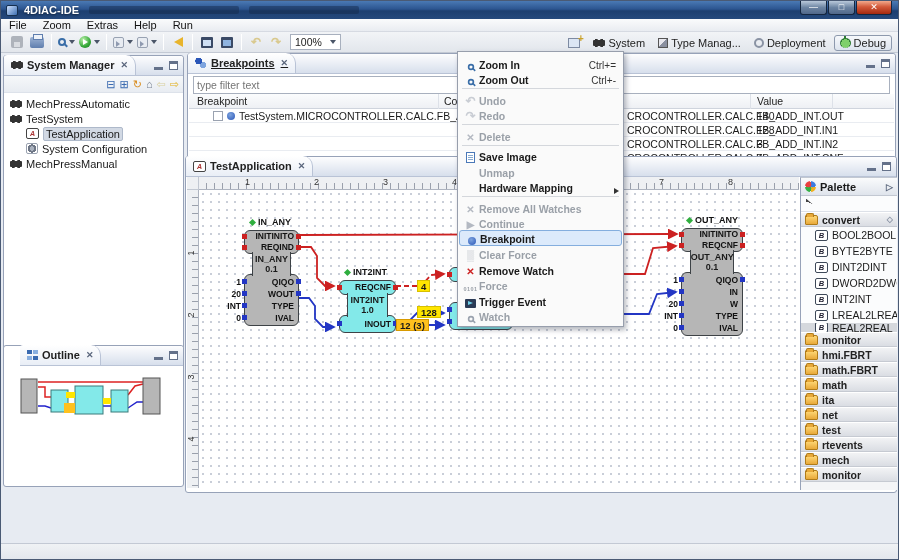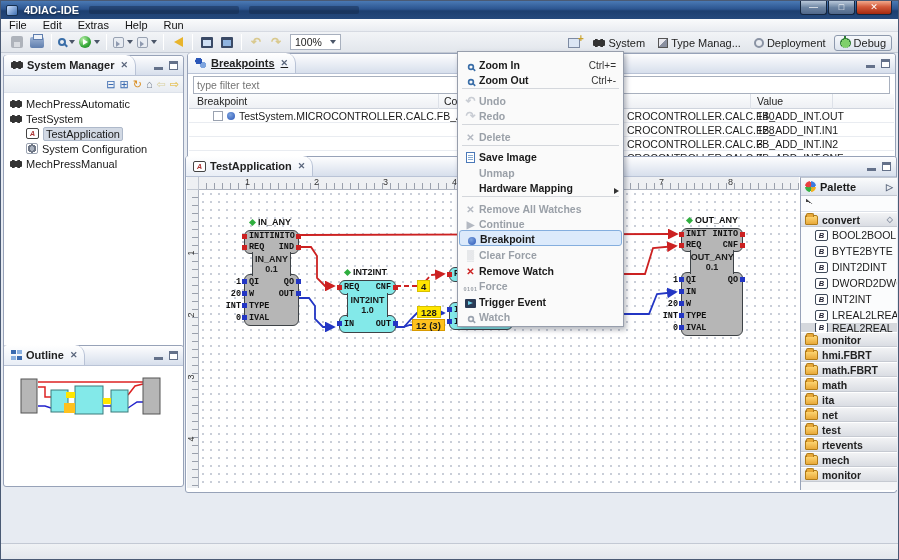--- a/index.html
+++ b/index.html
@@ -124,21 +124,21 @@
   .fb { position:absolute; z-index:2; font-family:"Liberation Sans",sans-serif; }
   .fbt { position:absolute; top:-13px; left:6px; white-space:nowrap; font-size:9px; font-weight:bold; color:#111; display:flex; gap:3px; align-items:center; }
   .flag { width:5px; height:5px; background:#2fae3e; transform:rotate(45deg); display:inline-block; }
   .sect { border:1px solid #3d4246; }
   .fb.gray .sect { background:#b6b6b6; }
   .fb.cyan .sect { background:#83e9e9; }
   .fb-top { border-radius:6px; position:relative; z-index:1; }
   .neck { width:72%; margin:-2px auto; border-top:none!important; border-bottom:none!important;
     position:relative; z-index:2; text-align:center; font-size:9px; font-weight:bold; padding:2px 0; }
   .fb-bot { border-radius:6px; position:relative; z-index:1; padding:1px 0; }
-  .fr { position:relative; display:flex; justify-content:space-between; align-items:center; height:11px; padding:0 4px;font-family:Liberation Mono, monospace; }
+  .fr { position:relative; display:flex; justify-content:flex-end; align-items:center; height:11px; padding:0 4px; }
   .fr.h12 { height:12px; }
   .fr b { font-size:8.5px; font-weight:bold; color:#111; line-height:1; }
   .pin { position:absolute; width:5px; height:5px; top:3px; }
   .pl { left:-3px; } .prr { right:-3px; }
   .pe { background:#cc2121; } .pd { background:#2336c4; }
   .extv { position:absolute; right:100%; margin-right:4px; font-size:8.5px; font-weight:bold; white-space:nowrap; }
   .vlabel { position:absolute; z-index:3; background:#ffe600; font-size:9.5px; font-weight:bold;
     padding:0 3px; height:12px; line-height:12px; border:1px solid #d8c000; }
   .vlabel.orange { background:#ffc11e; border-color:#d89a00; }
 
@@ -202,21 +202,21 @@
     <span class="redact" style="width:110px"></span>
     <div class="wbtns">
       <span class="wbtn">—</span>
       <span class="wbtn">□</span>
       <span class="wbtn close">✕</span>
     </div>
   </div>
 
   <div class="menubar">
     <span class="menu">File</span>
-    <span class="menu">Edit</span>
+    <span class="menu">Zoom</span>
     <span class="menu">Extras</span>
     <span class="menu">Help</span>
     <span class="menu">Run</span>
   </div>
 
   <div class="toolbar">
     <span style="width:6px"></span>
     <span class="tbtn">
         <i class="ic ic-save"></i>
       </span>
@@ -324,21 +324,21 @@
           <i class="ic-cfg"></i>
           <span class="lbl">System Configuration</span>
         </div>
       <div class="ti">
           <i class="ic ic-binoc"></i>
           <span class="lbl">MechPressManual</span>
         </div>
     </div>
   </div>
 
-  <div class="panel" style="left:2px; top:344px; width:181px; height:142px;">
+  <div class="panel" style="left:2px; top:344px; width:181px; height:142px;padding-left:16px;">
     <div class="tabbar">
       <div class="tab">
         <i class="ic ic-outline"></i>
         <span>Outline</span>
         <span class="tclose">✕</span>
       </div>
       <span class="mmb">
           <i class="b-min"></i>
           <i class="b-max"></i>
         </span>
@@ -650,21 +650,21 @@
           <div class="fr h12">
               <i class="pin pd pl"></i>
               <b class="extv">0</b>
               <b>IVAL</b>
             </div>
         </div>
       </div>
 
       <div class="vlabel" style="left:218px; top:90px;">4</div>
       <div class="vlabel" style="left:218px; top:116px;">128</div>
-      <div class="vlabel orange" style="left:213px; top:129px;">12 (3)</div>
+      <div class="vlabel orange" style="left:197px; top:129px;">12 (3)</div>
       <div class="vlabel" style="left:316px; top:116px;">140</div>
     </div>
 
     <div class="palette">
       <div class="palhead">
         <i class="ic-pal"></i>
         <span>Palette</span>
         <span class="pin-arrow">▷</span>
       </div>
       <div class="toolrow">

